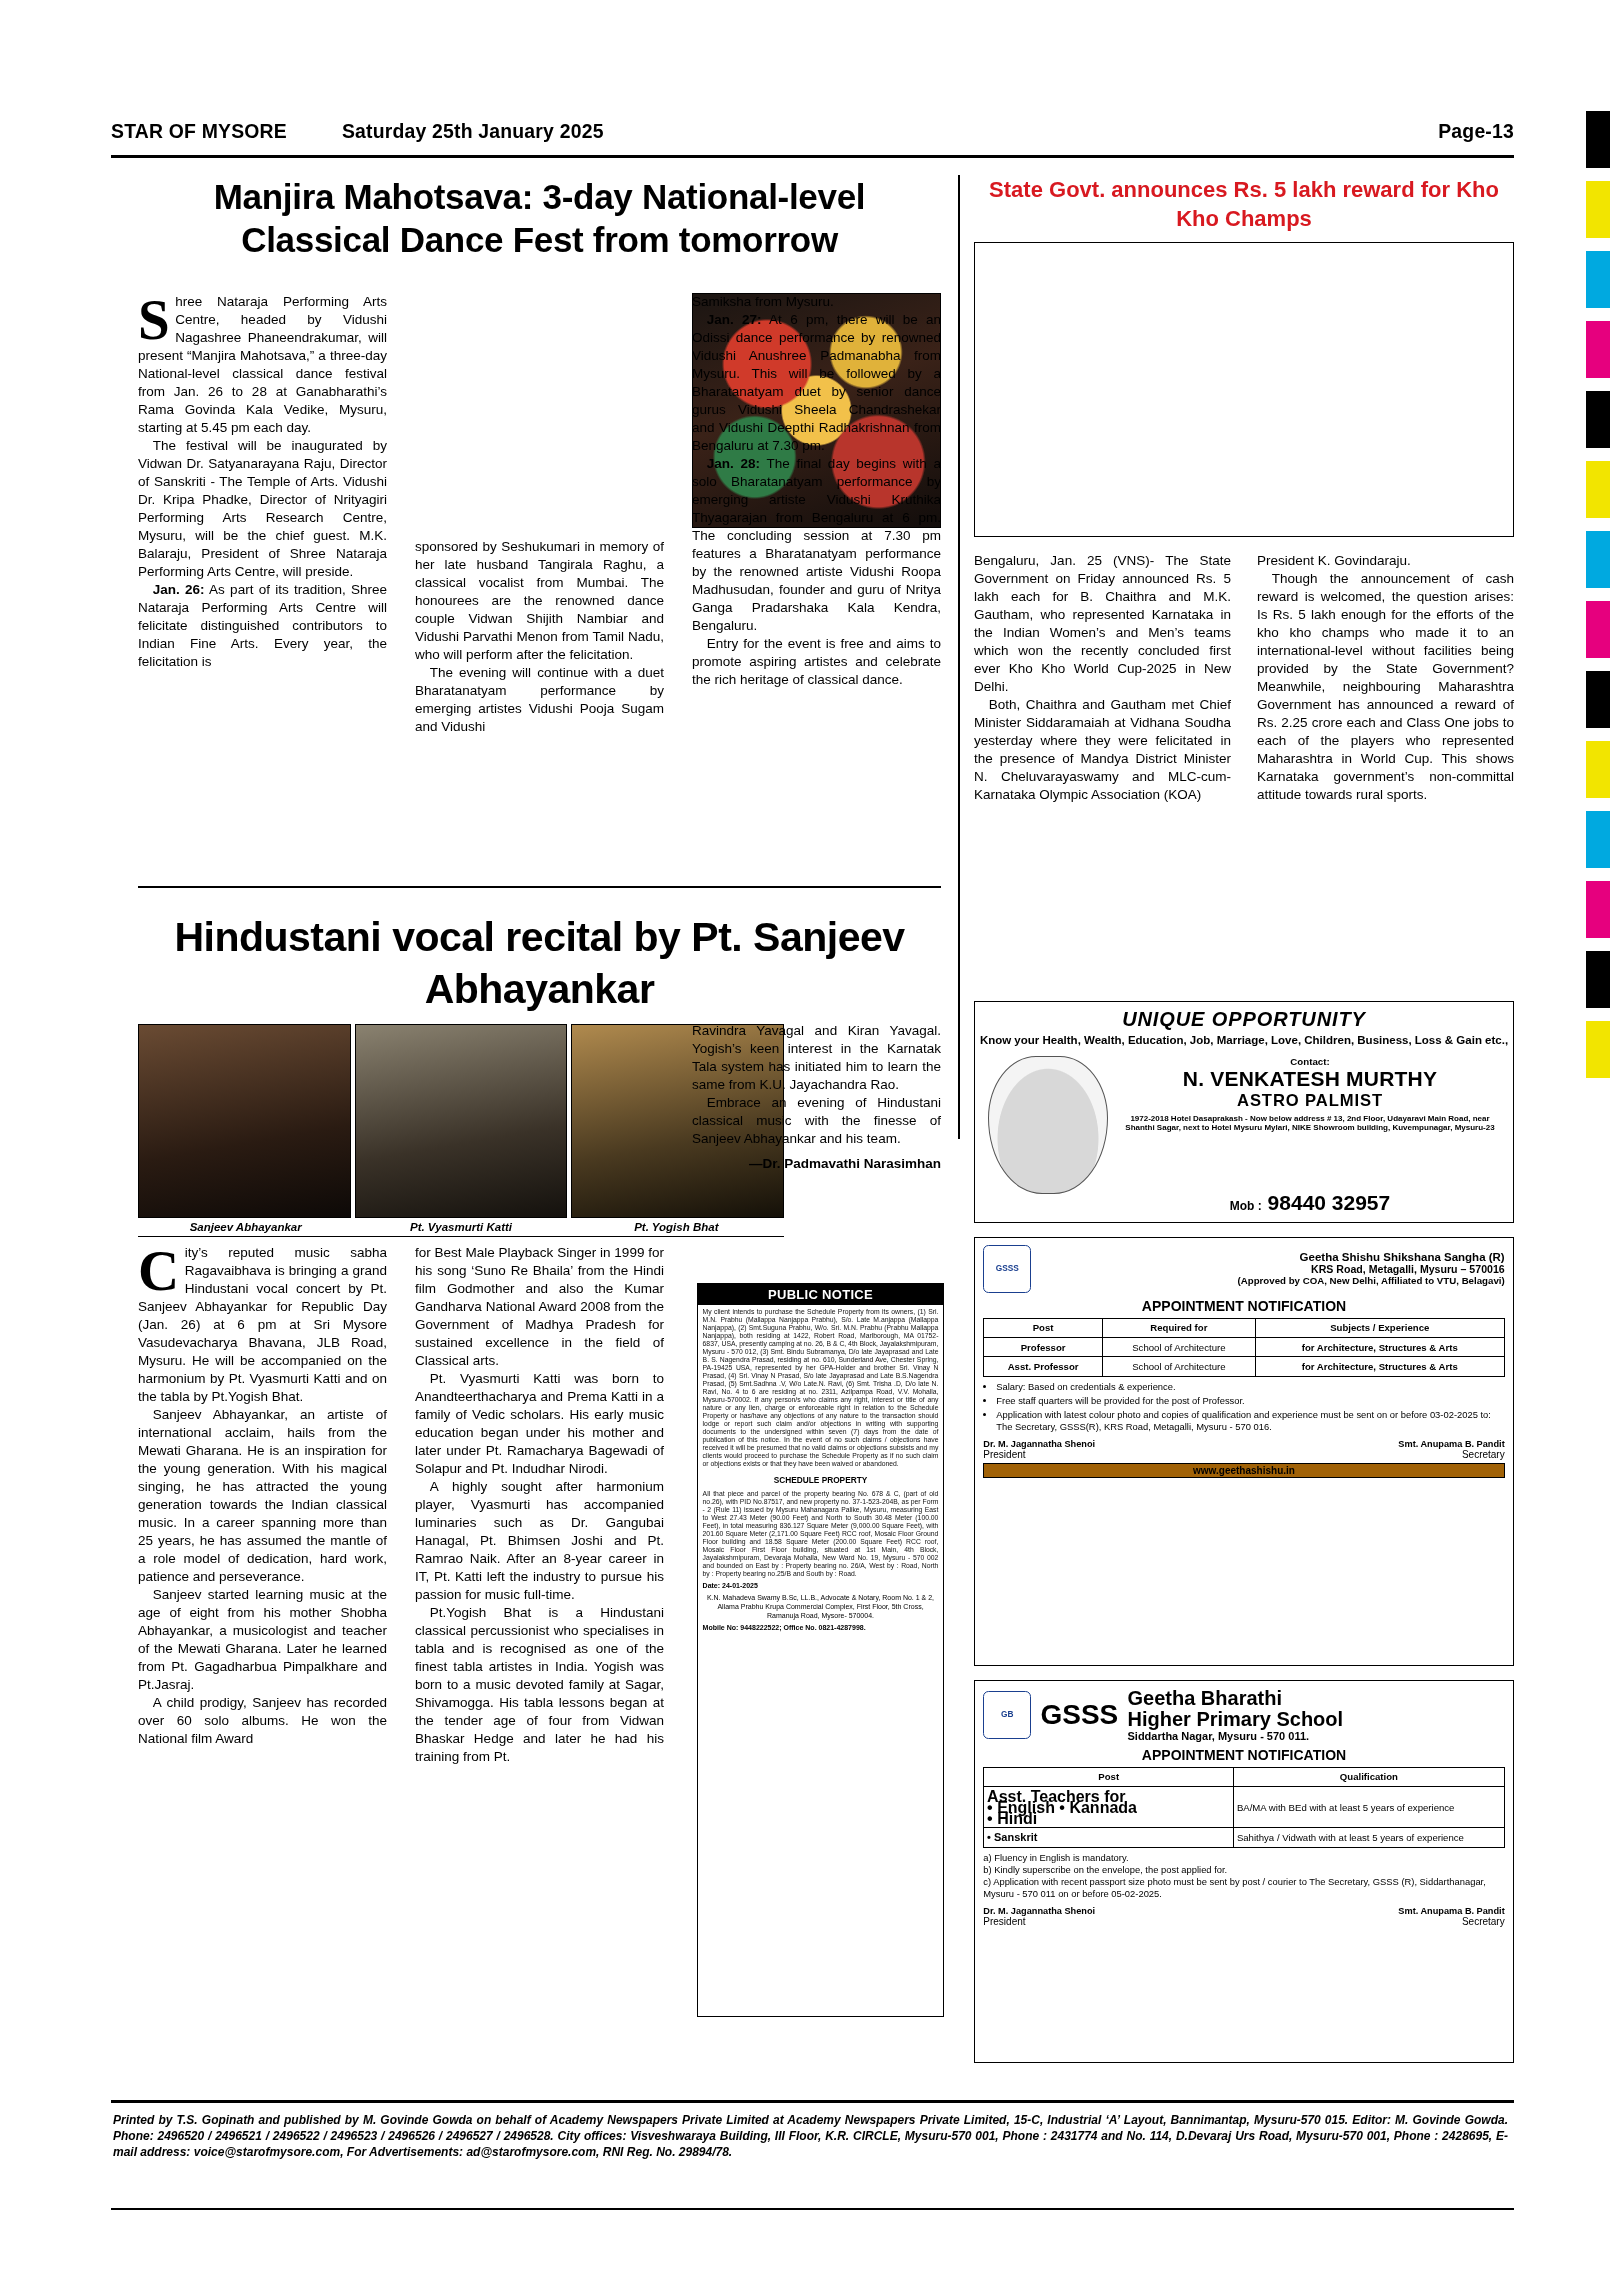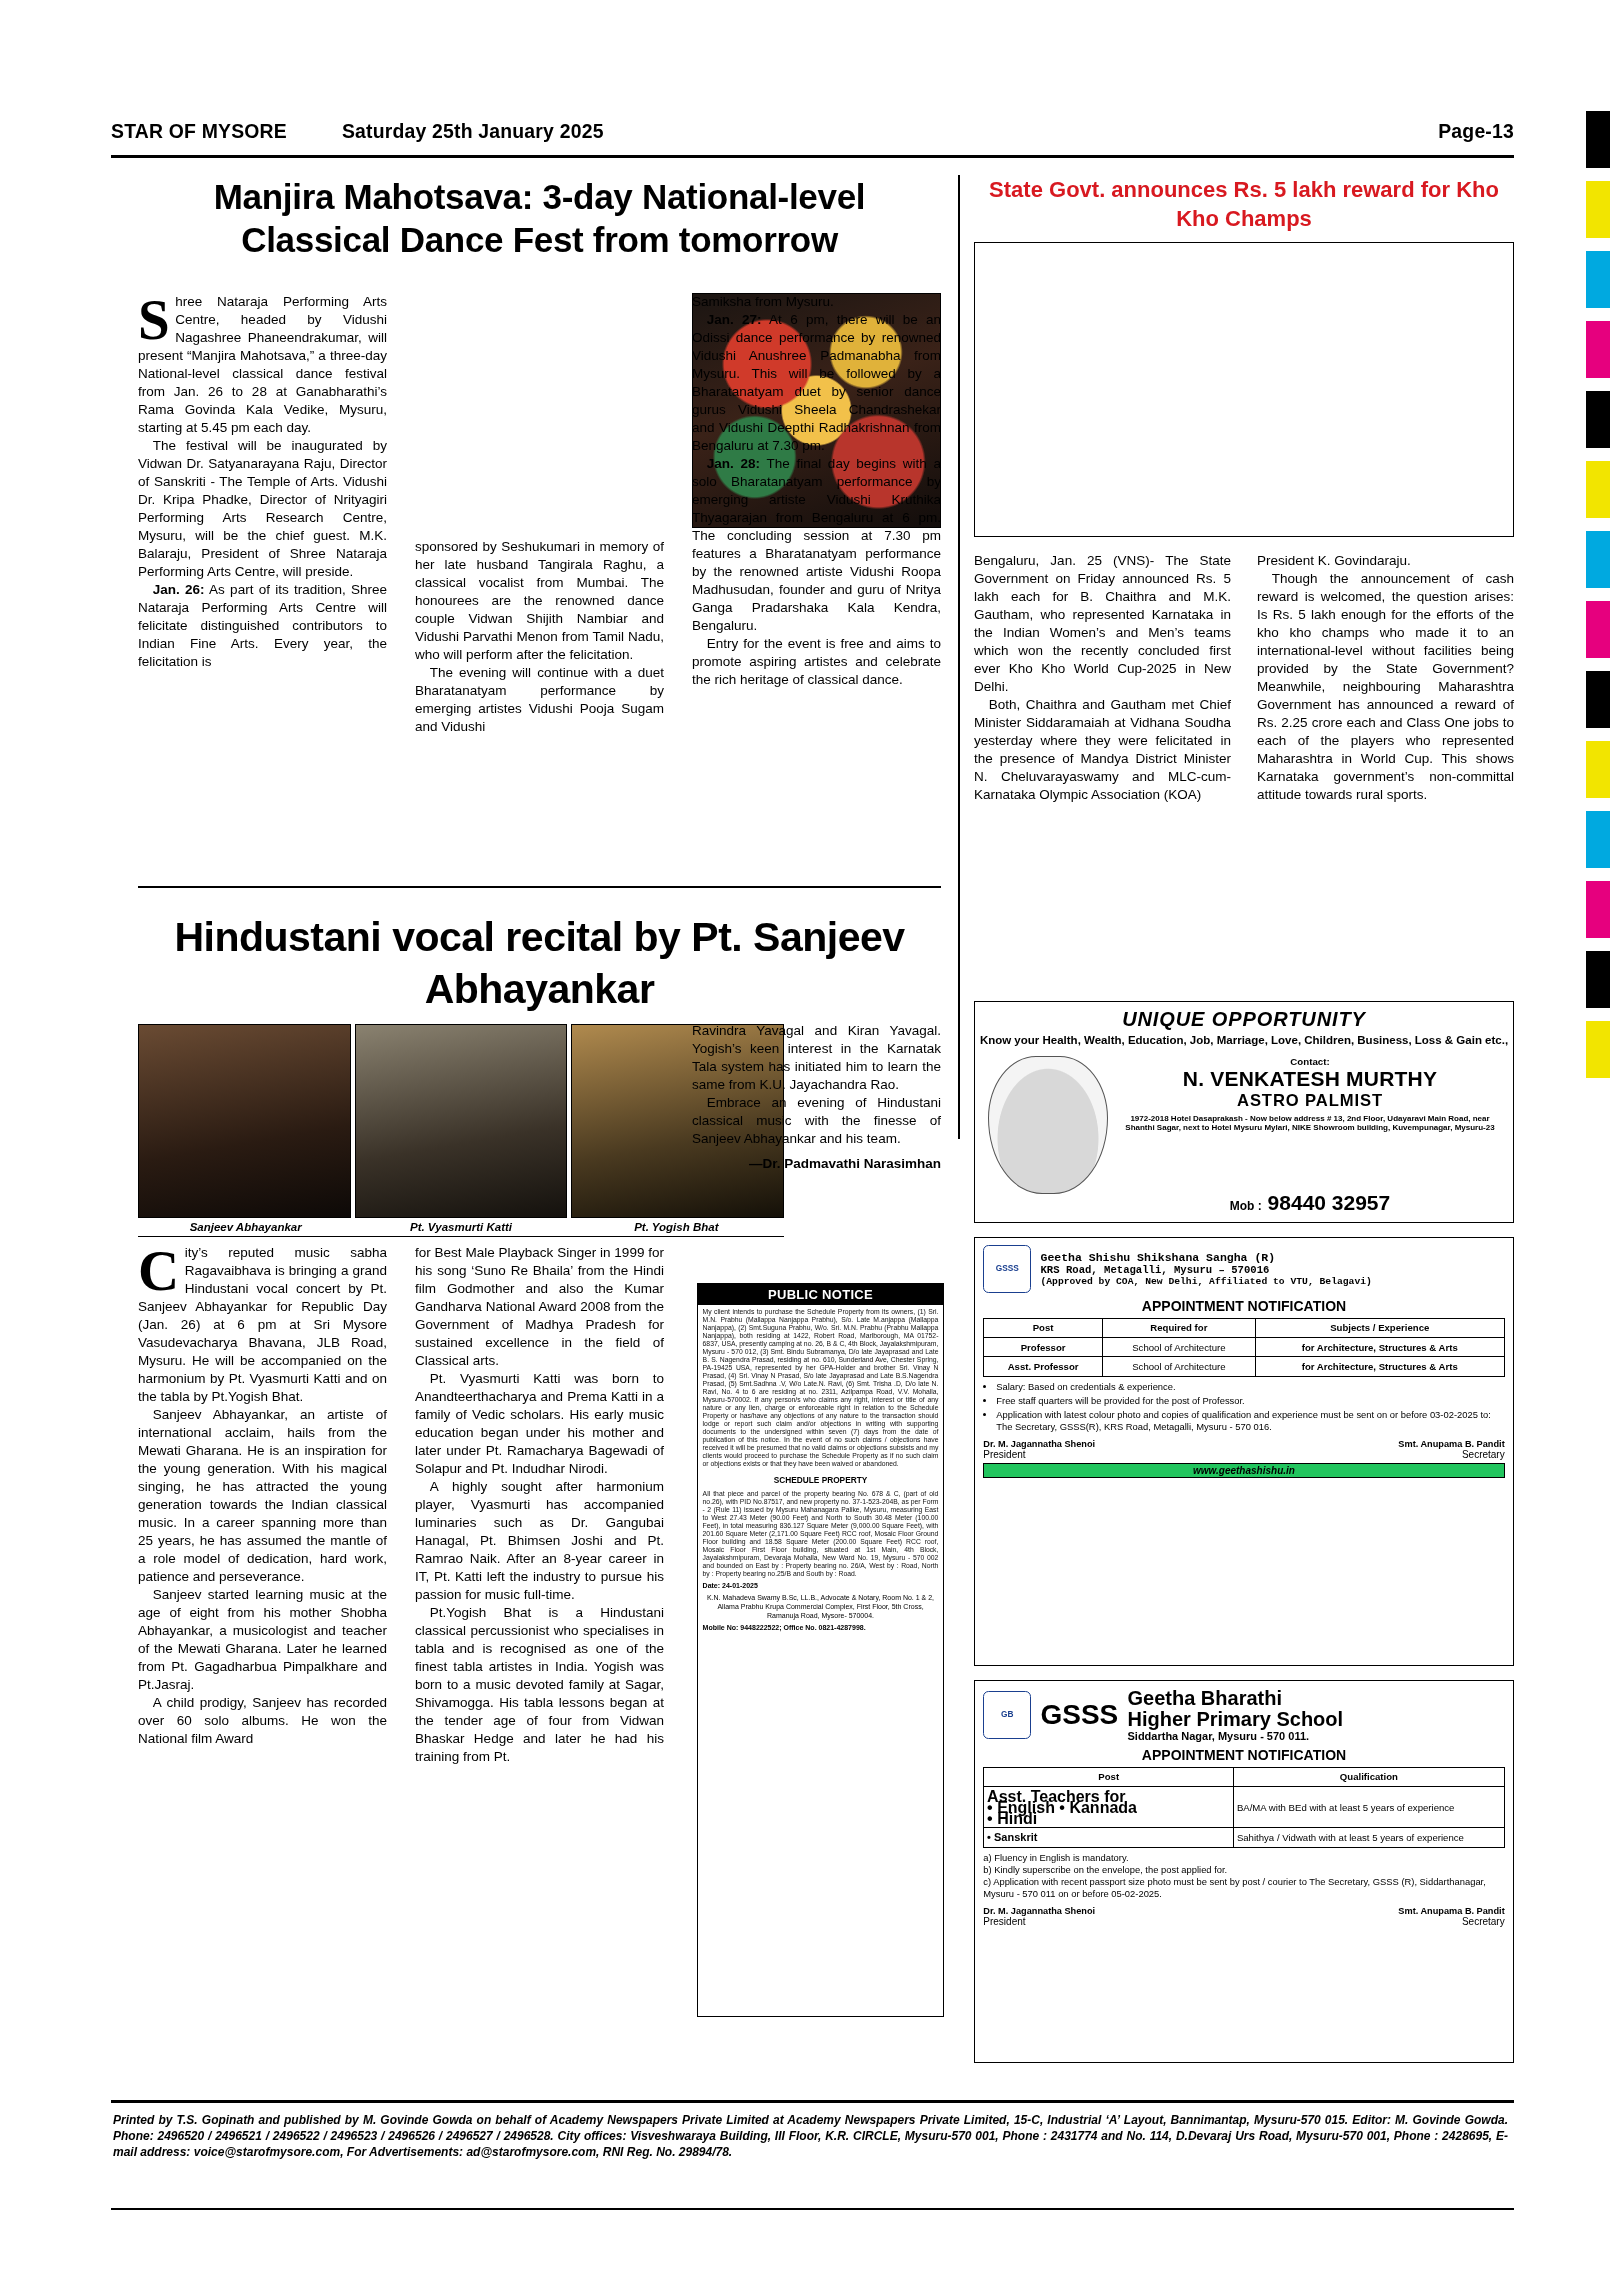--- a/index.html
+++ b/index.html
@@ -156,38 +156,38 @@
     position:absolute; left:974px; top:1680px; width:540px; height:383px;
     border:1.8px solid #000; background:#fff; padding:6.5px 8.3px;
   }
   .gsss-head { display:flex; align-items:center; gap:9.2px; }
   .gsss-logo {
     width:48px; height:48px; border:1.8px solid #1a3f8f; border-radius:5.5px;
     background:#fff; display:flex; align-items:center; justify-content:center;
     font-size:8.3px; font-weight:bold; color:#1a3f8f; text-align:center; line-height:8.3px;
     flex:none;
   }
-  .gsss-ttl { flex:1; text-align:left;font-family:Liberation Mono, monospace; }
+  .gsss-ttl { flex:1; text-align:right; }
   .gsss-ttl .l0 { font-size:11.5px; font-weight:bold; }
   .gsss-ttl .l1 { font-size:28px; font-weight:bold; letter-spacing:0.5px; display:inline-block; }
   .gsss-ttl .l1b { font-size:14.8px; font-weight:bold; display:inline-block; margin-left:5.5px; vertical-align:1.8px; }
   .gsss-ttl .l2 { font-size:10.6px; font-weight:bold; }
   .gsss-ttl .l3 { font-size:9.7px; font-weight:bold; }
   .appt-bar { text-align:center; font-size:14px; font-weight:bold; margin:5.5px 0 3.7px; }
   table.gtab { width:100%; border-collapse:collapse; font-size:9.6px; }
   table.gtab th, table.gtab td {
     border:0.9px solid #000; padding:3.7px 2.8px; text-align:center; line-height:11px;
   }
   table.gtab th { font-weight:bold; }
   .bullets { font-size:9.4px; line-height:12px; margin-top:4.6px; }
   .bullets li { margin-bottom:1.8px; }
   .bullets ul { margin:0; padding-left:13px; }
   .sig { display:flex; justify-content:space-between; font-size:9.2px; font-weight:bold; margin-top:5.5px; }
   .sig .sub { font-weight:normal; font-size:10px; }
-  .web { text-align:center; font-size:10px; font-weight:bold; background:#22c55e; border:0.9px solid #000; margin-top:3.7px; padding:0.9px 0;font-style:italic; }
+  .web { text-align:center; font-size:10px; font-weight:bold; background:#a16207; border:0.9px solid #000; margin-top:3.7px; padding:0.9px 0; }
   .gsss2-ttl { flex:1; }
   .gsss2-ttl .b1 { font-size:20px; font-weight:bold; line-height:21px; }
   .gsss2-ttl .b2 { font-size:11px; font-weight:bold; }
 
   
   .rule-bot { position:absolute; left:111px; top:2100px; width:1403px; height:2.8px; background:#000; }
   .imprint {
     position:absolute; left:113px; top:2112px; width:1395px;
     font-size:12px; line-height:16px; font-style:italic; font-weight:bold; text-align:justify;
   }

